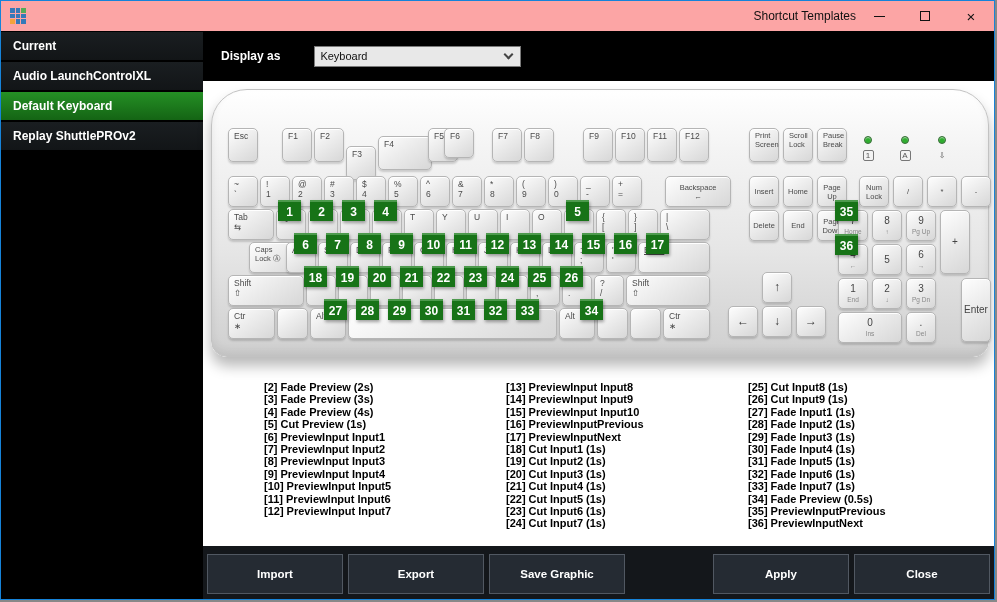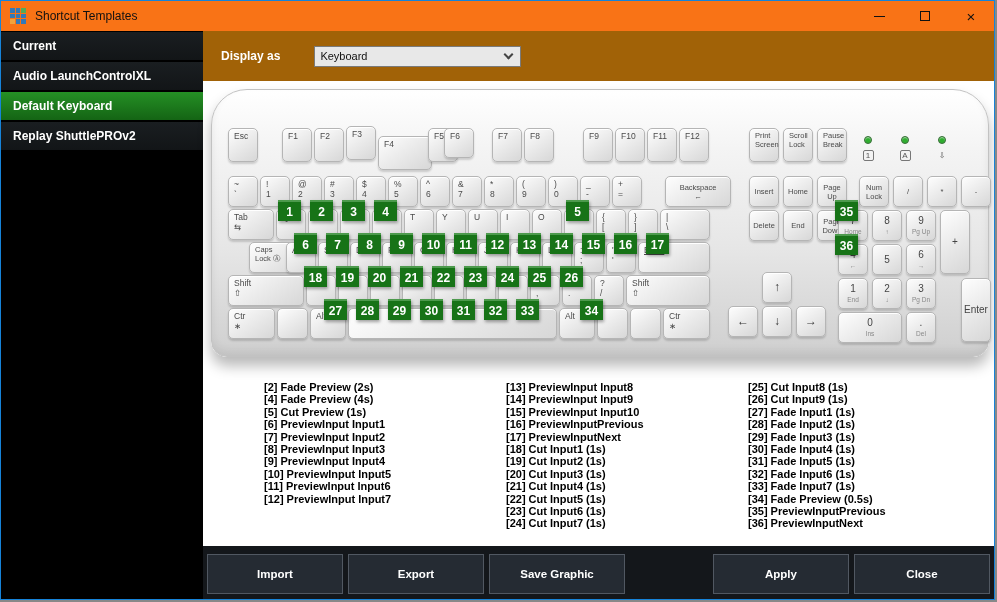--- a/index.html
+++ b/index.html
@@ -1,39 +1,39 @@
 <!DOCTYPE html>
 <html><head>
 <meta charset="utf-8">
 <style>
   html,body{margin:0;padding:0;background:#888;}
   *{box-sizing:border-box;}
   body{font-family:"Liberation Sans",sans-serif;}
   .window{width:995px;height:600px;border:1px solid #1683d9;background:#fff;position:relative;overflow:hidden;}
 
   
-  .titlebar{height:30px;background:#f97316;display:flex;align-items:center;}
+  .titlebar{height:30px;background:#fca5a5;display:flex;align-items:center;text-align:right;}
   .app-icon{width:16px;height:16px;margin-left:9px;display:grid;grid-template-columns:repeat(3,1fr);grid-template-rows:repeat(3,1fr);gap:1px;}
   .app-icon span{display:block;}
   .win-title{margin-left:9px;font-size:12px;color:#111;flex:1;}
   .wc{width:46px;height:29px;display:flex;align-items:center;justify-content:center;cursor:default;}
   .min-glyph{width:11px;height:1px;background:#111;display:block;}
   .max-glyph{width:10px;height:10px;border:1px solid #111;display:block;}
   .close-glyph{font-size:15px;color:#111;line-height:1;}
 
   
   .main-row{display:flex;height:570px;}
   .sidebar{width:202px;background:#000;flex:none;padding-top:1px;}
   .side-item{height:28px;line-height:28px;margin-bottom:2px;padding-left:12px;
     background:linear-gradient(180deg,#1a1e21,#121517);color:#fff;font-size:12px;font-weight:bold;cursor:default;}
   .side-item.selected{background:linear-gradient(180deg,#259025,#146414);}
   .main-col{flex:1;display:flex;flex-direction:column;min-width:0;}
 
   
-  .topbar{height:50px;background:#a16207;display:flex;align-items:center;flex:none;}
+  .topbar{height:50px;background:#000000;display:flex;align-items:center;flex:none;}
   .display-as{color:#fff;font-size:12px;font-weight:bold;margin-left:18px;}
   .select{margin-left:34px;width:207px;height:21px;background:#e8e8e8;border:1px solid #7a7a7a;
     display:flex;align-items:center;font-size:11px;color:#111;padding-left:5px;cursor:default;}
   .select .sel-text{flex:1;}
   .chev{width:7px;height:7px;border-right:2px solid #444;border-bottom:2px solid #444;transform:rotate(45deg);margin:-4px 8px 0 0;}
 
   
   .content{height:465px;background:#fff;position:relative;flex:none;}
 
   
@@ -123,21 +123,21 @@
         <div class="kb-case" id="kbCase">
             <div class="key" style="left: 16px; top: 38px; width: 30px; height: 34px;">
               <span class="klabel">Esc</span>
             </div>
             <div class="key" style="left: 70px; top: 38px; width: 30px; height: 34px;">
               <span class="klabel">F1</span>
             </div>
             <div class="key" style="left: 102px; top: 38px; width: 30px; height: 34px;">
               <span class="klabel">F2</span>
             </div>
-            <div class="key" style="left: 134px; top: 36px; width: 30px; height: 34px;">
+            <div class="key" style="left: 134px; top: 56px; width: 30px; height: 34px;">
               <span class="klabel">F3</span>
             </div>
             <div class="key" style="left: 166px; top: 46px; width: 54px; height: 34px;">
               <span class="klabel">F4</span>
             </div>
             <div class="key" style="left: 216px; top: 38px; width: 30px; height: 34px;">
               <span class="klabel">F5</span>
             </div>
             <div class="key" style="left: 232px; top: 38px; width: 30px; height: 30px;">
               <span class="klabel">F6</span>
@@ -513,20 +513,21 @@
               <span class="klabel">.</span>
               <span class="ksub">Del</span>
             </div>
             <div class="led" style="left: 648px; top: 46px;"><div class="led-dot"></div><span class="led-label boxed">1</span></div>
             <div class="led" style="left: 685px; top: 46px;"><div class="led-dot"></div><span class="led-label boxed">A</span></div>
             <div class="led" style="left: 722px; top: 46px;"><div class="led-dot"></div><span class="led-label">⇩</span></div>
           </div>
         <div class="shortcuts">
           <div class="sc-col">
               <div class="sc-line">[2] Fade Preview (2s)</div>
+              <div class="sc-line">[3] Fade Preview (3s)</div>
               <div class="sc-line">[4] Fade Preview (4s)</div>
               <div class="sc-line">[5] Cut Preview (1s)</div>
               <div class="sc-line">[6] PreviewInput Input1</div>
               <div class="sc-line">[7] PreviewInput Input2</div>
               <div class="sc-line">[8] PreviewInput Input3</div>
               <div class="sc-line">[9] PreviewInput Input4</div>
               <div class="sc-line">[10] PreviewInput Input5</div>
               <div class="sc-line">[11] PreviewInput Input6</div>
               <div class="sc-line">[12] PreviewInput Input7</div>
             </div>

